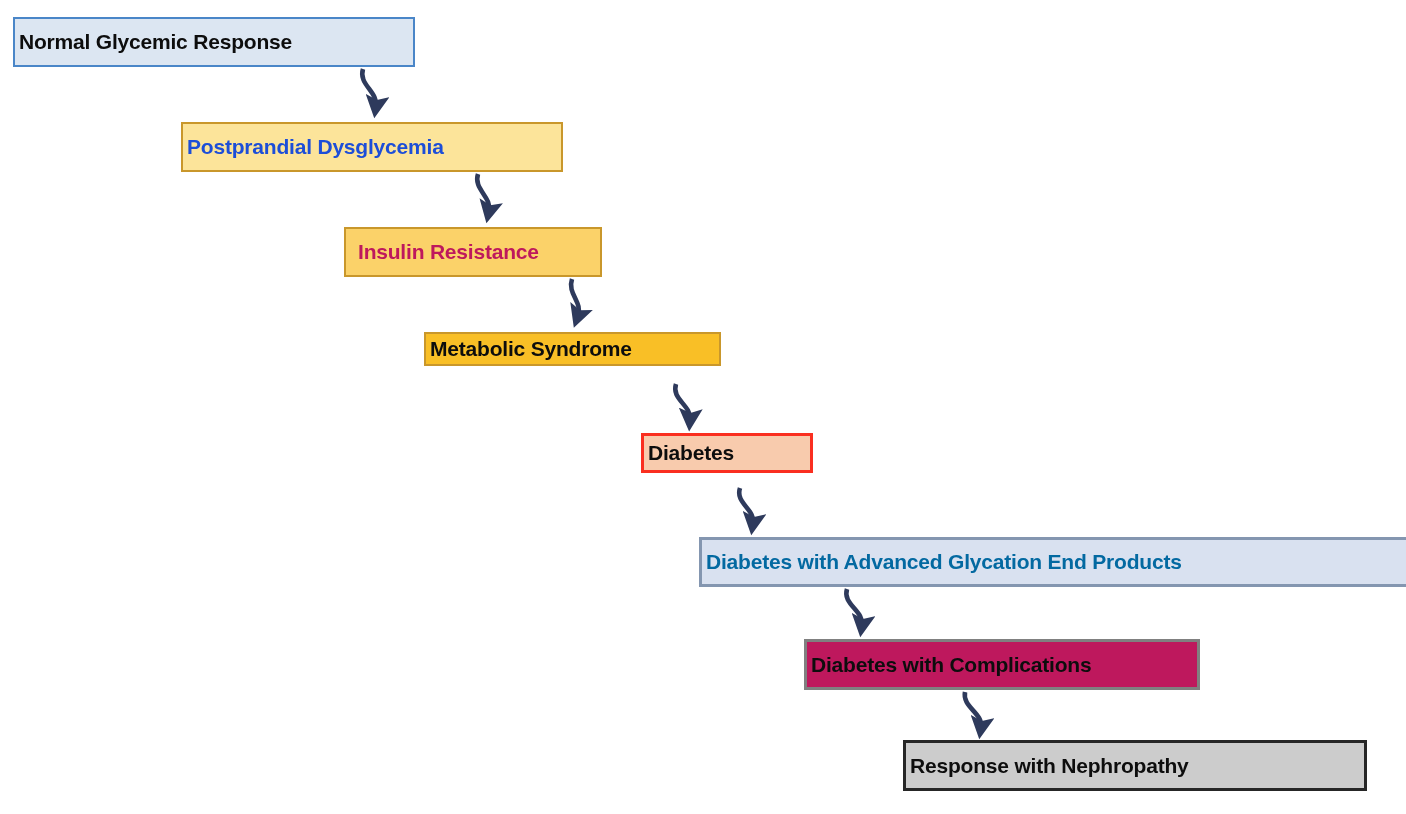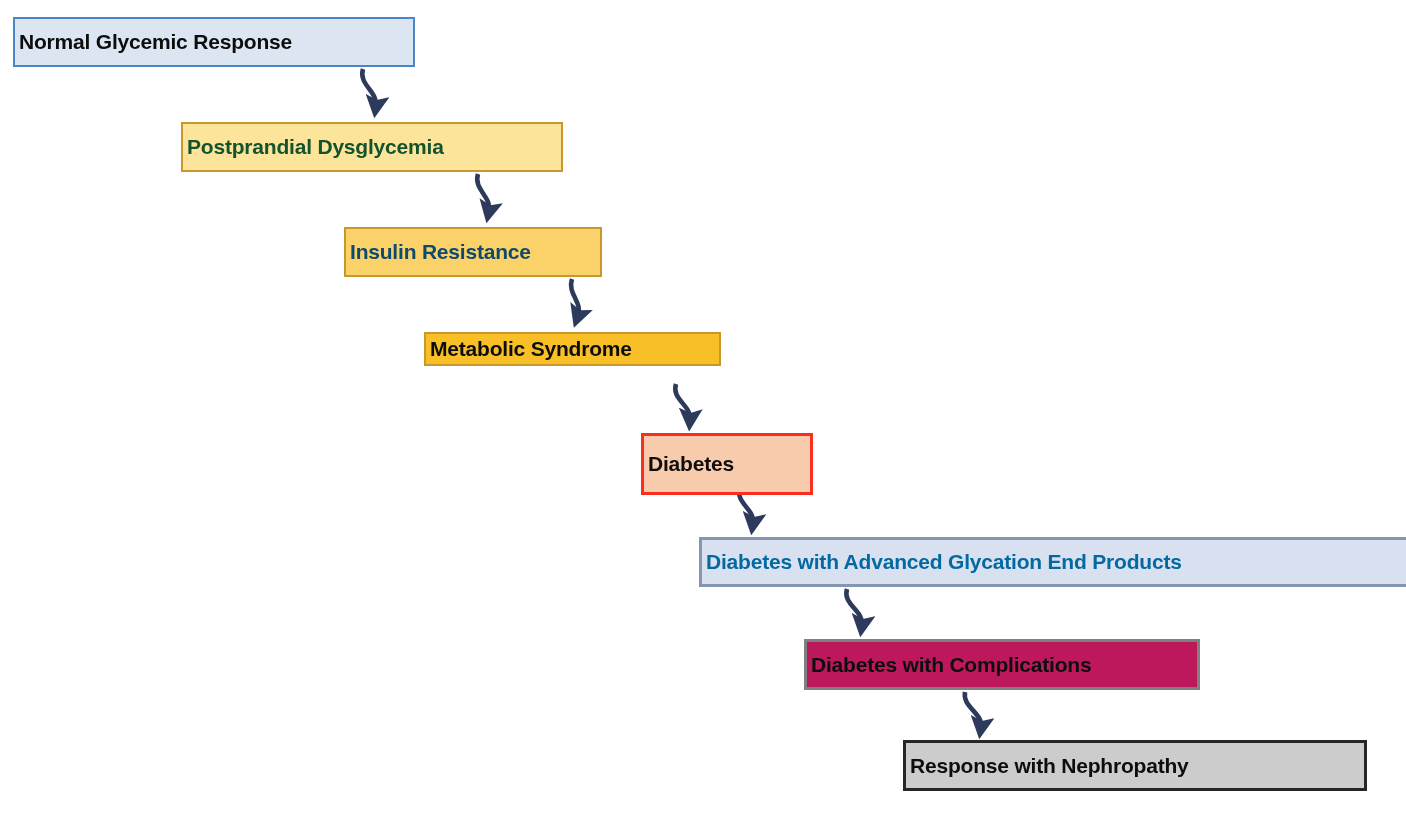--- a/index.html
+++ b/index.html
@@ -64,30 +64,30 @@
         <path d="M 740 488 C 735 503, 755 509, 753 523" fill="none" stroke="#2e3a5c" stroke-width="4.6" stroke-linecap="butt" marker-end="url(#arrowhead)"></path>
         <path d="M 847 589 C 842 604, 864 611, 862 625" fill="none" stroke="#2e3a5c" stroke-width="4.6" stroke-linecap="butt" marker-end="url(#arrowhead)"></path>
         <path d="M 965 692 C 962 707, 983 713, 981 727" fill="none" stroke="#2e3a5c" stroke-width="4.6" stroke-linecap="butt" marker-end="url(#arrowhead)"></path>
       </g>
   </svg>
 
   <div id="nodes-group">
       <div class="node" style="left: 13px; top: 17px; width: 402px; height: 50px; background: rgb(220, 230, 242); border: 2px solid rgb(74, 134, 200); font-size: 21px; color: rgb(13, 13, 13);">
         <span class="node-label">Normal Glycemic Response</span>
       </div>
-      <div class="node" style="left: 181px; top: 122px; width: 382px; height: 50px; background: rgb(252, 228, 154); border: 2px solid rgb(201, 151, 43); font-size: 21px; color: #14532d;">
+      <div class="node" style="left: 181px; top: 122px; width: 382px; height: 50px; background: rgb(252, 228, 154); border: 2px solid rgb(201, 151, 43); font-size: 21px; color: #1d4ed8;">
         <span class="node-label">Postprandial Dysglycemia</span>
       </div>
-      <div class="node" style="left: 344px; top: 227px; width: 258px; height: 50px; background: rgb(251, 210, 105); border: 2px solid rgb(201, 151, 43); font-size: 21px; color: #0c4a6e;">
+      <div class="node" style="left: 344px; top: 227px; width: 258px; height: 50px; background: rgb(251, 210, 105); border: 2px solid rgb(201, 151, 43); font-size: 21px; color: #be185d; padding-left: 8px;">
         <span class="node-label">Insulin Resistance</span>
       </div>
       <div class="node" style="left: 424px; top: 332px; width: 297px; height: 34px; background: rgb(249, 191, 38); border: 2px solid rgb(201, 151, 43); font-size: 21px; color: rgb(13, 13, 13);">
         <span class="node-label">Metabolic Syndrome</span>
       </div>
-      <div class="node" style="left: 641px; top: 433px; width: 172px; height: 62px; background: rgb(248, 203, 173); border: 3px solid rgb(250, 47, 32); font-size: 21px; color: rgb(13, 13, 13);">
+      <div class="node" style="left: 641px; top: 433px; width: 172px; height: 40px; background: rgb(248, 203, 173); border: 3px solid rgb(250, 47, 32); font-size: 21px; color: rgb(13, 13, 13);">
         <span class="node-label">Diabetes</span>
       </div>
       <div class="node" style="left: 699px; top: 537px; width: 742px; height: 50px; background: rgb(217, 225, 240); border: 3px solid rgb(132, 150, 176); font-size: 21px; color: #0369a1;">
         <span class="node-label">Diabetes with Advanced Glycation End Products</span>
       </div>
       <div class="node" style="left: 804px; top: 639px; width: 396px; height: 51px; background: #be185d; border: 3px solid rgb(128, 128, 128); font-size: 21px; color: rgb(13, 13, 13);">
         <span class="node-label">Diabetes with Complications</span>
       </div>
       <div class="node" style="left: 903px; top: 740px; width: 464px; height: 51px; background: rgb(204, 204, 204); border: 3px solid rgb(38, 38, 38); font-size: 21px; color: rgb(13, 13, 13);">
         <span class="node-label">Response with Nephropathy</span>

